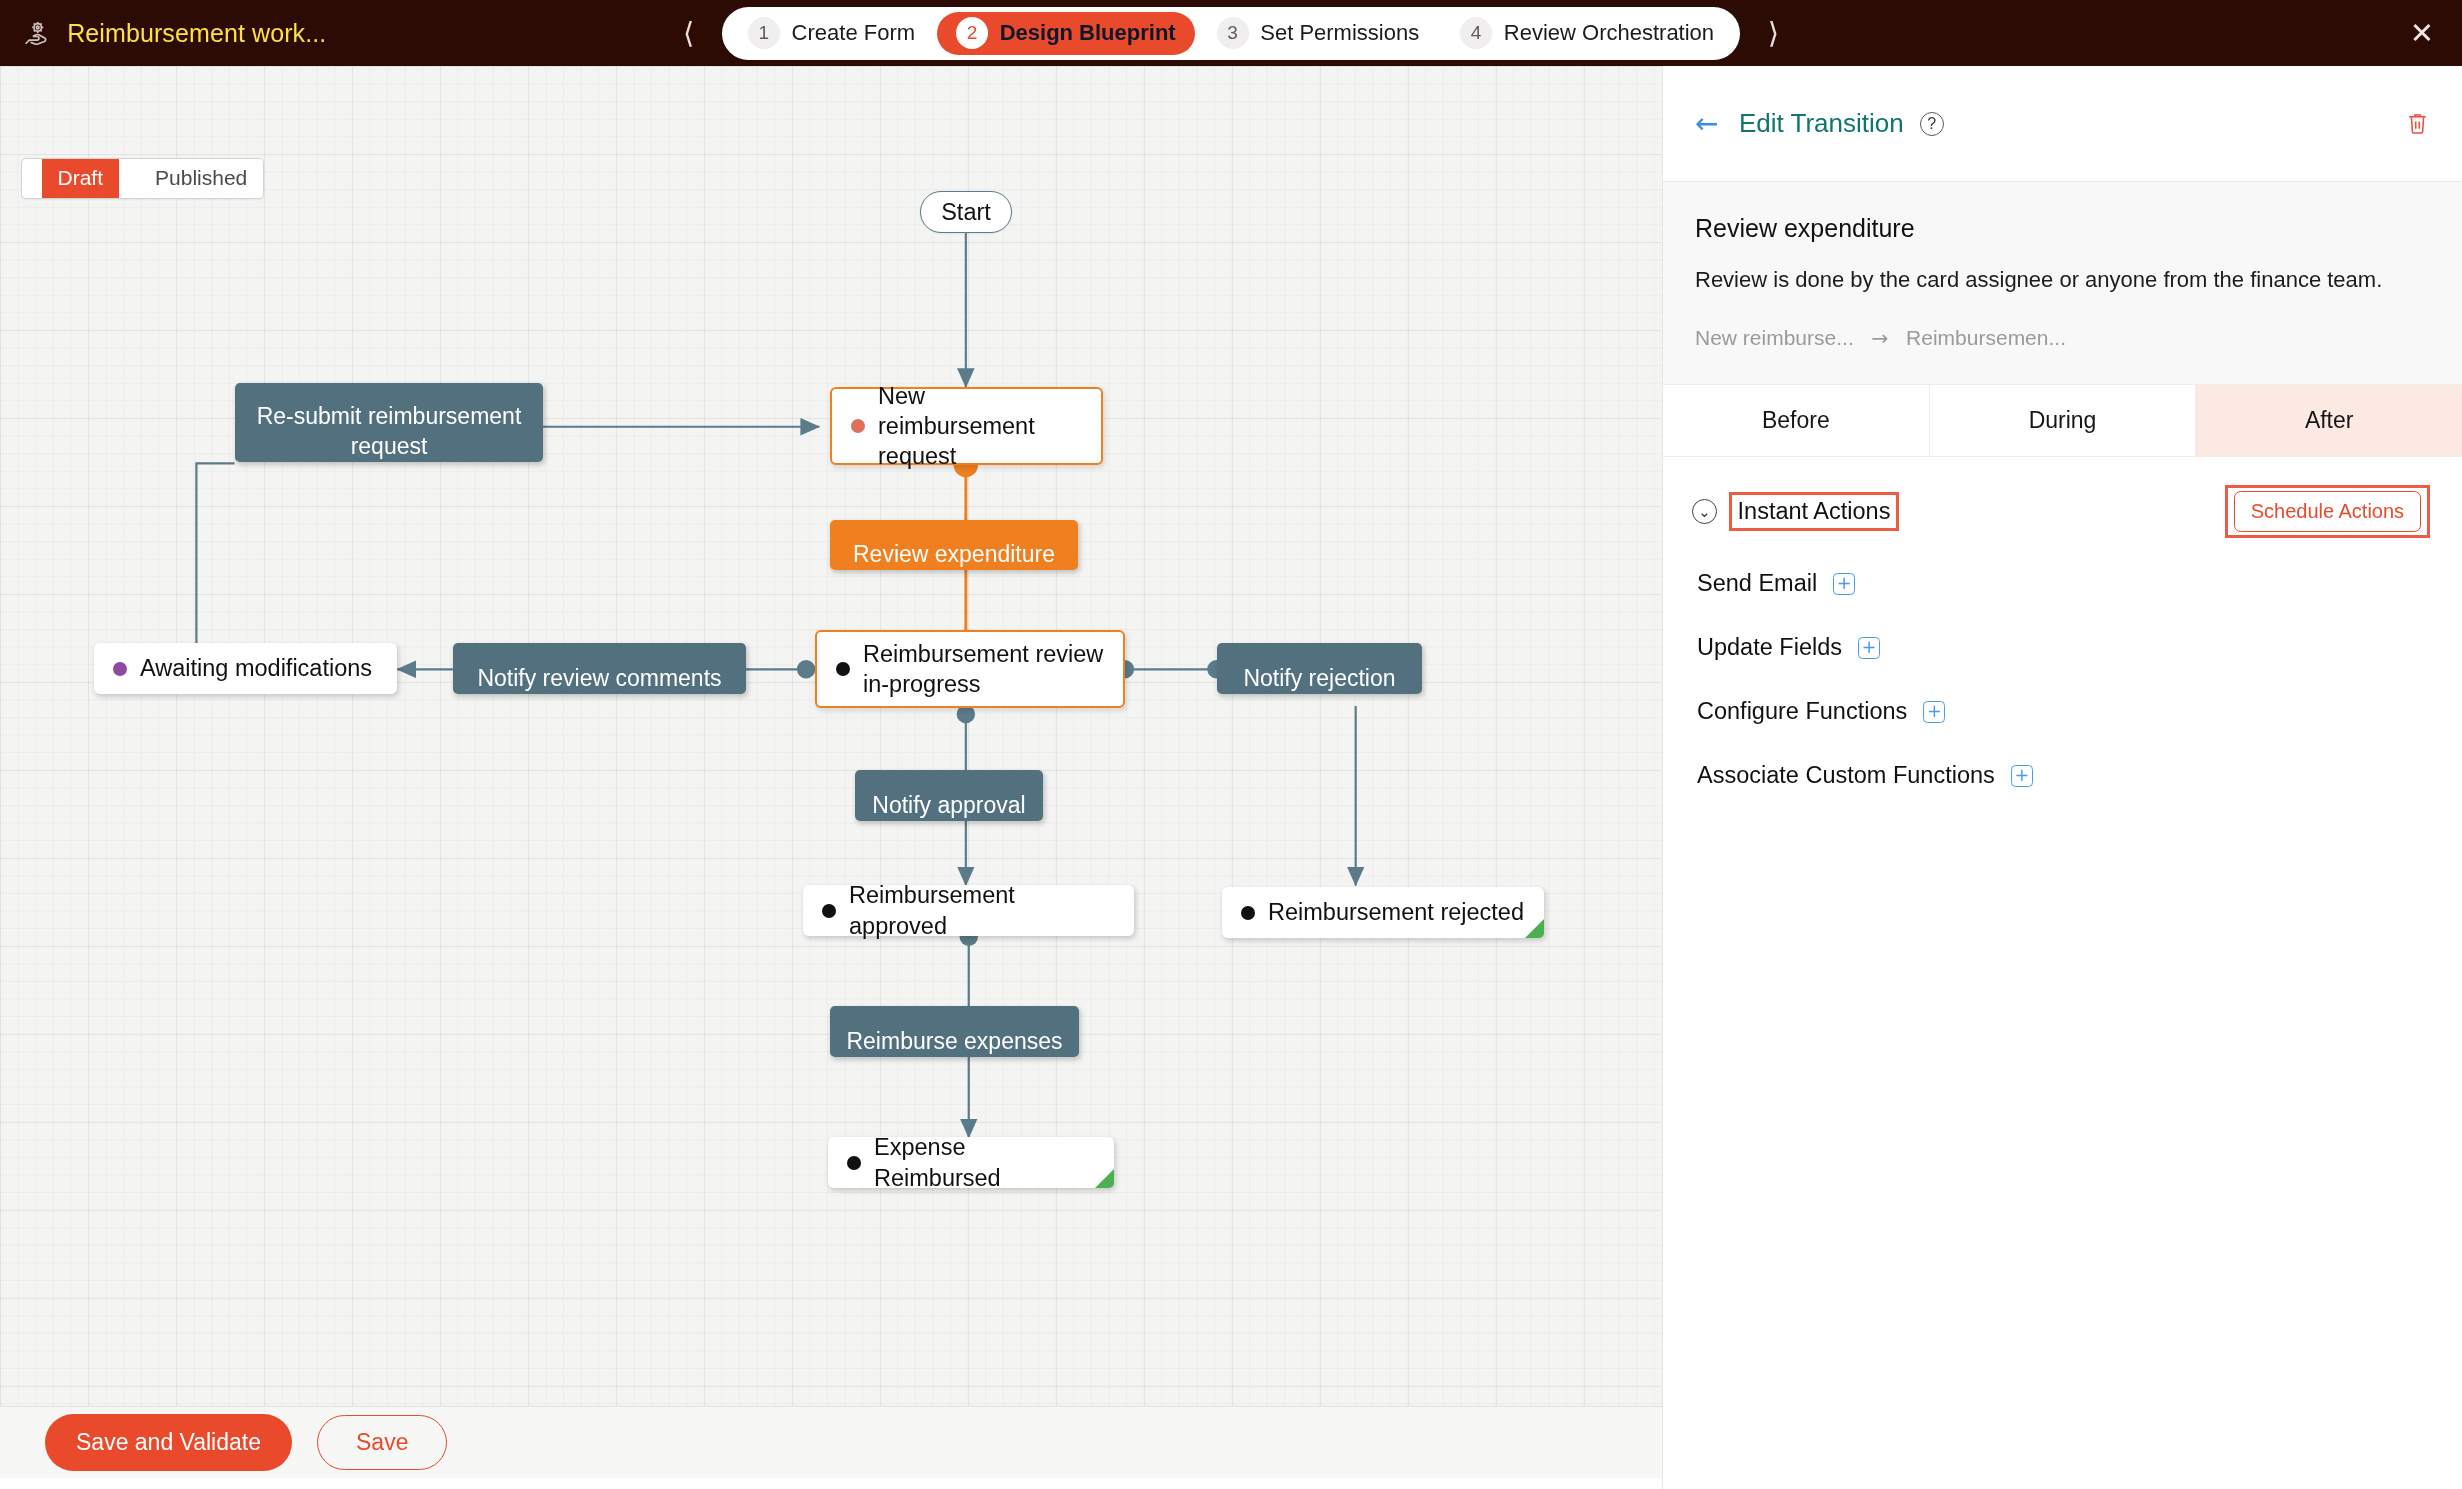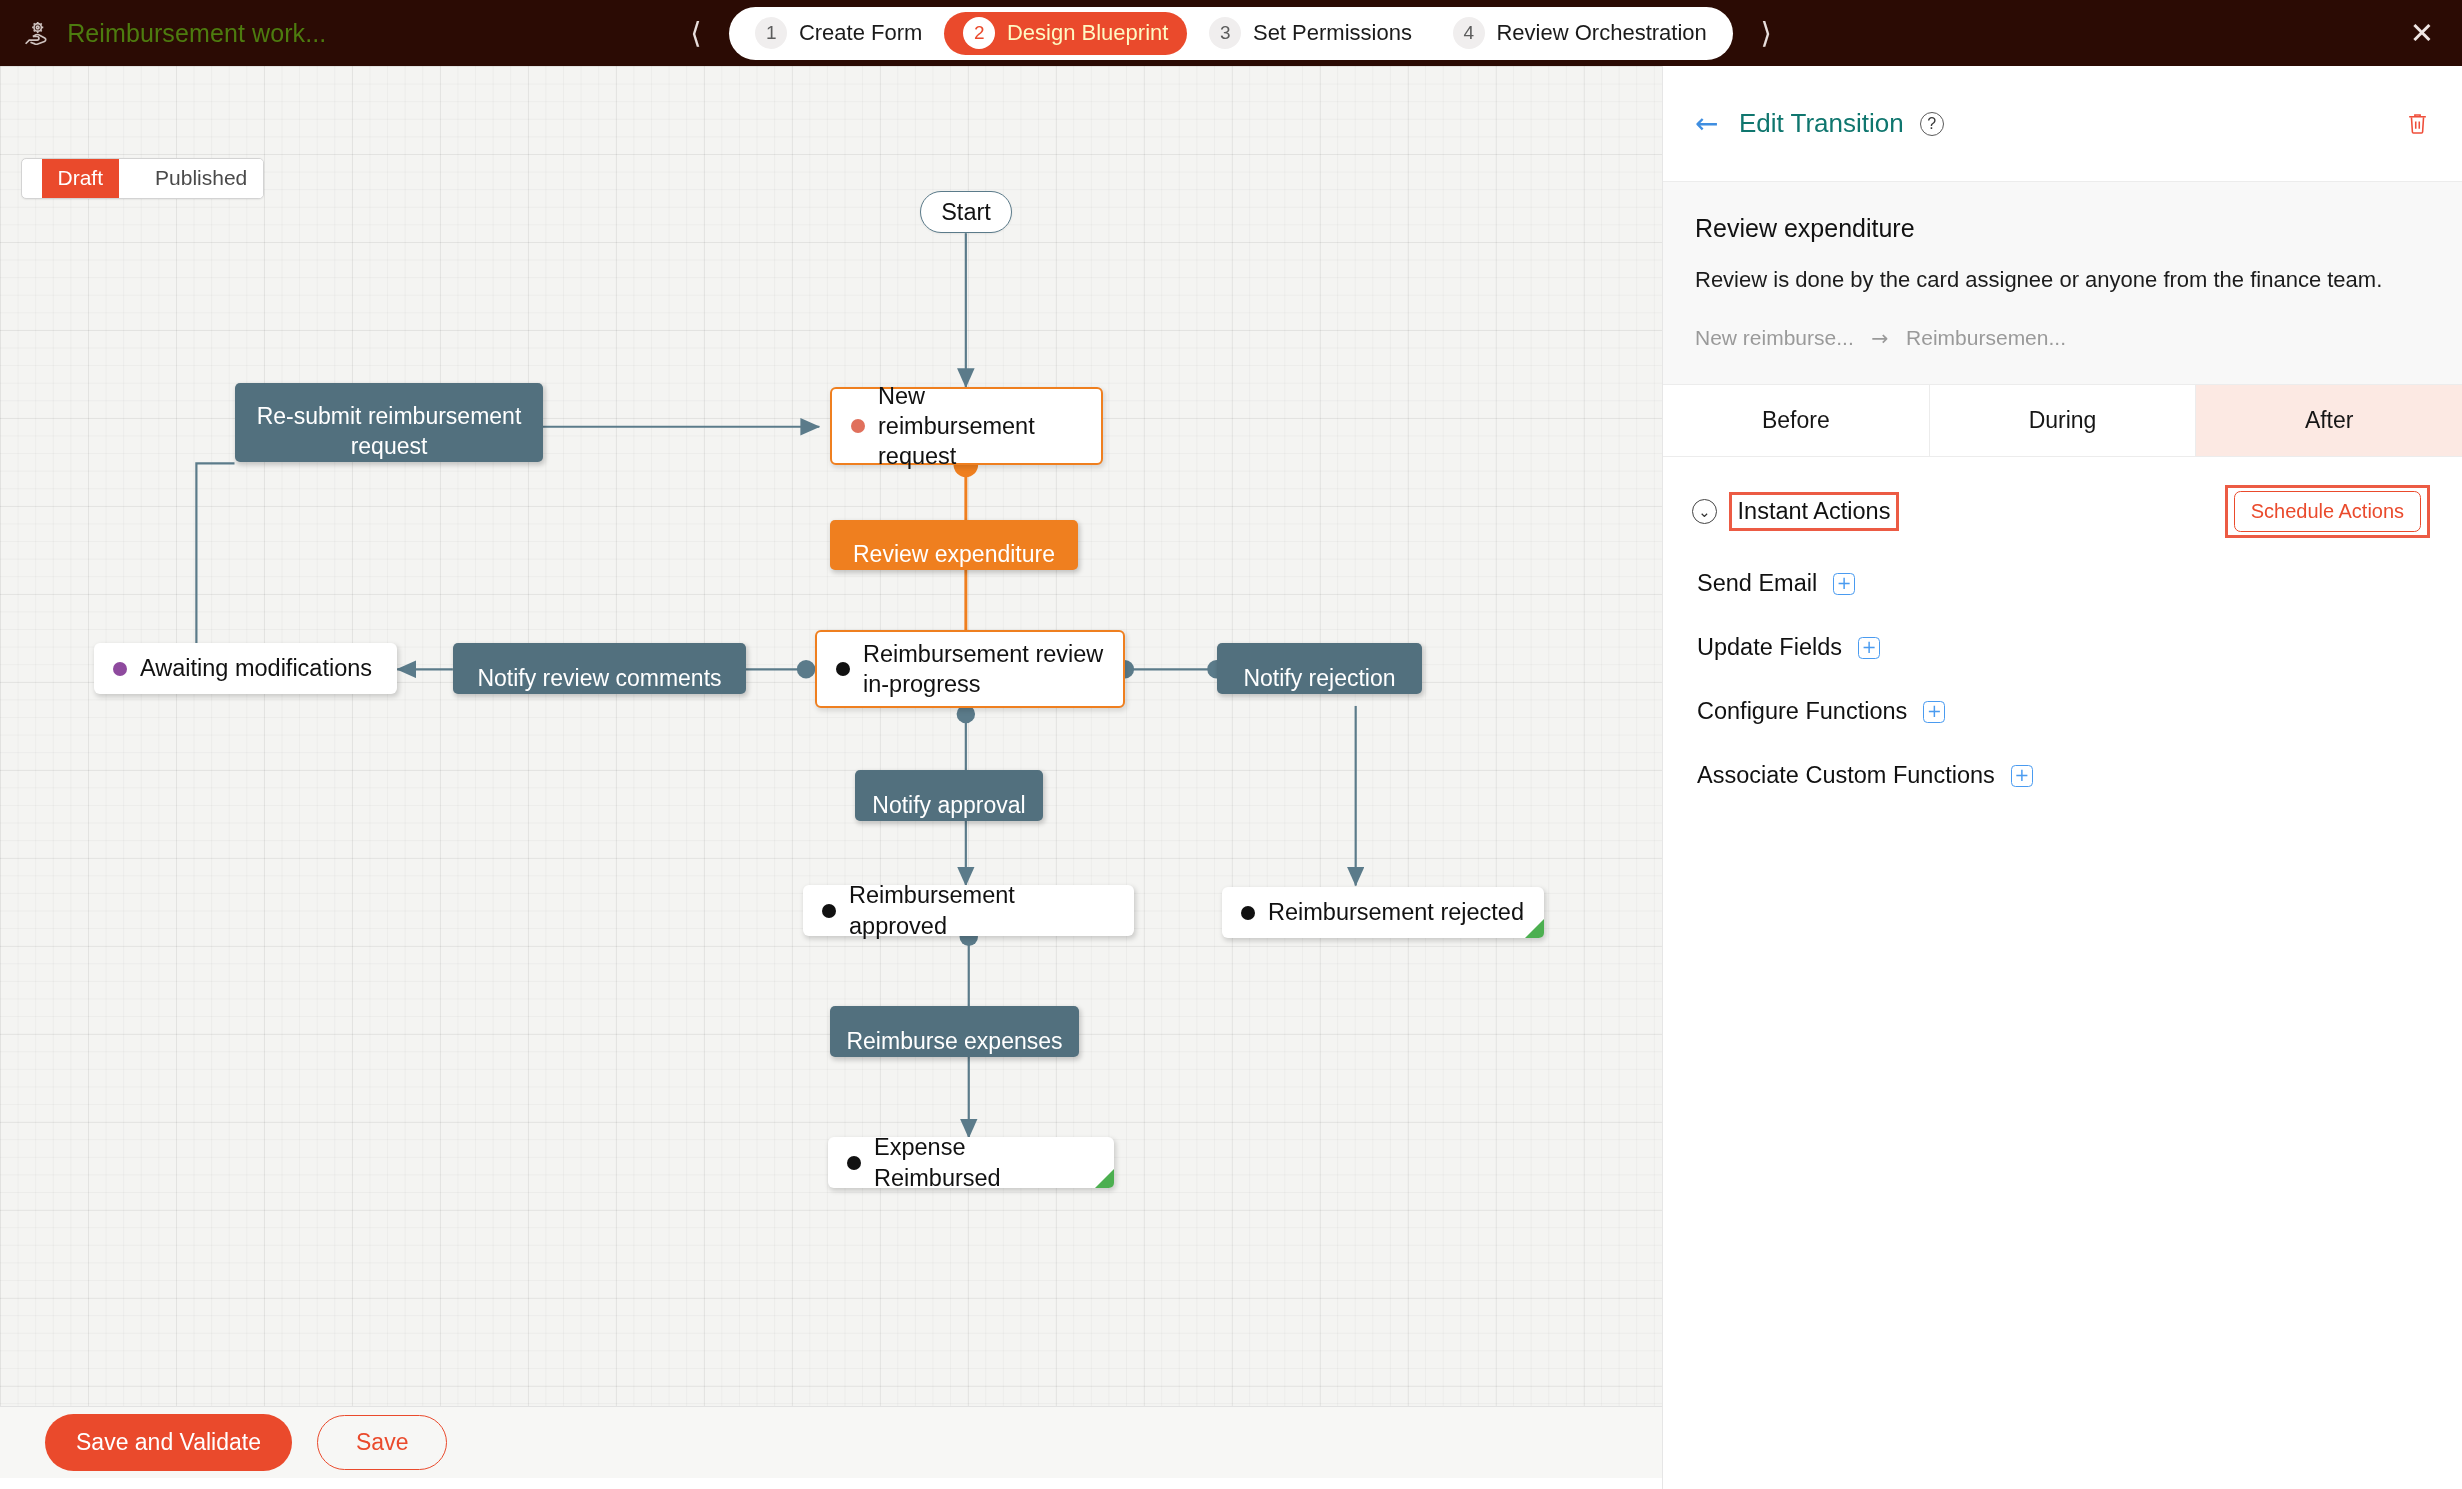--- a/index.html
+++ b/index.html
@@ -12,21 +12,21 @@
   }
 
   
   #topbar {
     position: absolute; left: 0; top: 0; width: 2462px; height: 66px;
     background: #2b0b04;
     display: flex; align-items: center;
   }
   #app-icon { margin-left: 20.5px; width: 32px; height: 32px; display: flex; align-items: center; justify-content: center; }
   #app-title {
-    margin-left: 14.7px; color: #4d7c0f; font-size: 25px; letter-spacing: 0.1px;
+    margin-left: 14.7px; color: #fde047; font-size: 25px; letter-spacing: 0.1px;
   }
   #stepper-wrap {
     position: absolute; left: 0; top: 0; width: 2462px; height: 66px;
     display: flex; align-items: center; justify-content: center; gap: 20.5px;
   }
   .chev {
     color: #e8dedc; font-size: 29px; line-height: 1; width: 25px; text-align: center;
     font-family: "DejaVu Sans", sans-serif; font-weight: 300;
   }
   #stepper {
@@ -38,21 +38,21 @@
     padding: 0 19px; border-radius: 25px; cursor: pointer;
   }
   .step .num {
     width: 32px; height: 32px; border-radius: 50%; background: #f0eeee;
     display: flex; align-items: center; justify-content: center;
     font-size: 19px; color: #5c5c5c;
   }
   .step .lbl { font-size: 22px; color: #1b1b1b; white-space: nowrap; }
   .step.active { background: #ea4a2c; }
   .step.active .num { background: #ffffff; color: #ea4a2c; }
-  .step.active .lbl { color: #fef9c3; }
+  .step.active .lbl { color: #0f172a; font-weight: bold; }
   #close-x {
     position: absolute; right: 28px; top: 0; height: 66px; display: flex;
     align-items: center; color: #efe6e4; font-size: 29px; cursor: pointer;
     font-family: "DejaVu Sans", sans-serif; font-weight: 300;
   }
 
   
   #canvas {
     position: absolute; left: 0; top: 66px; width: 1662px; height: 1340px;
     background-color: #f4f4f2;

